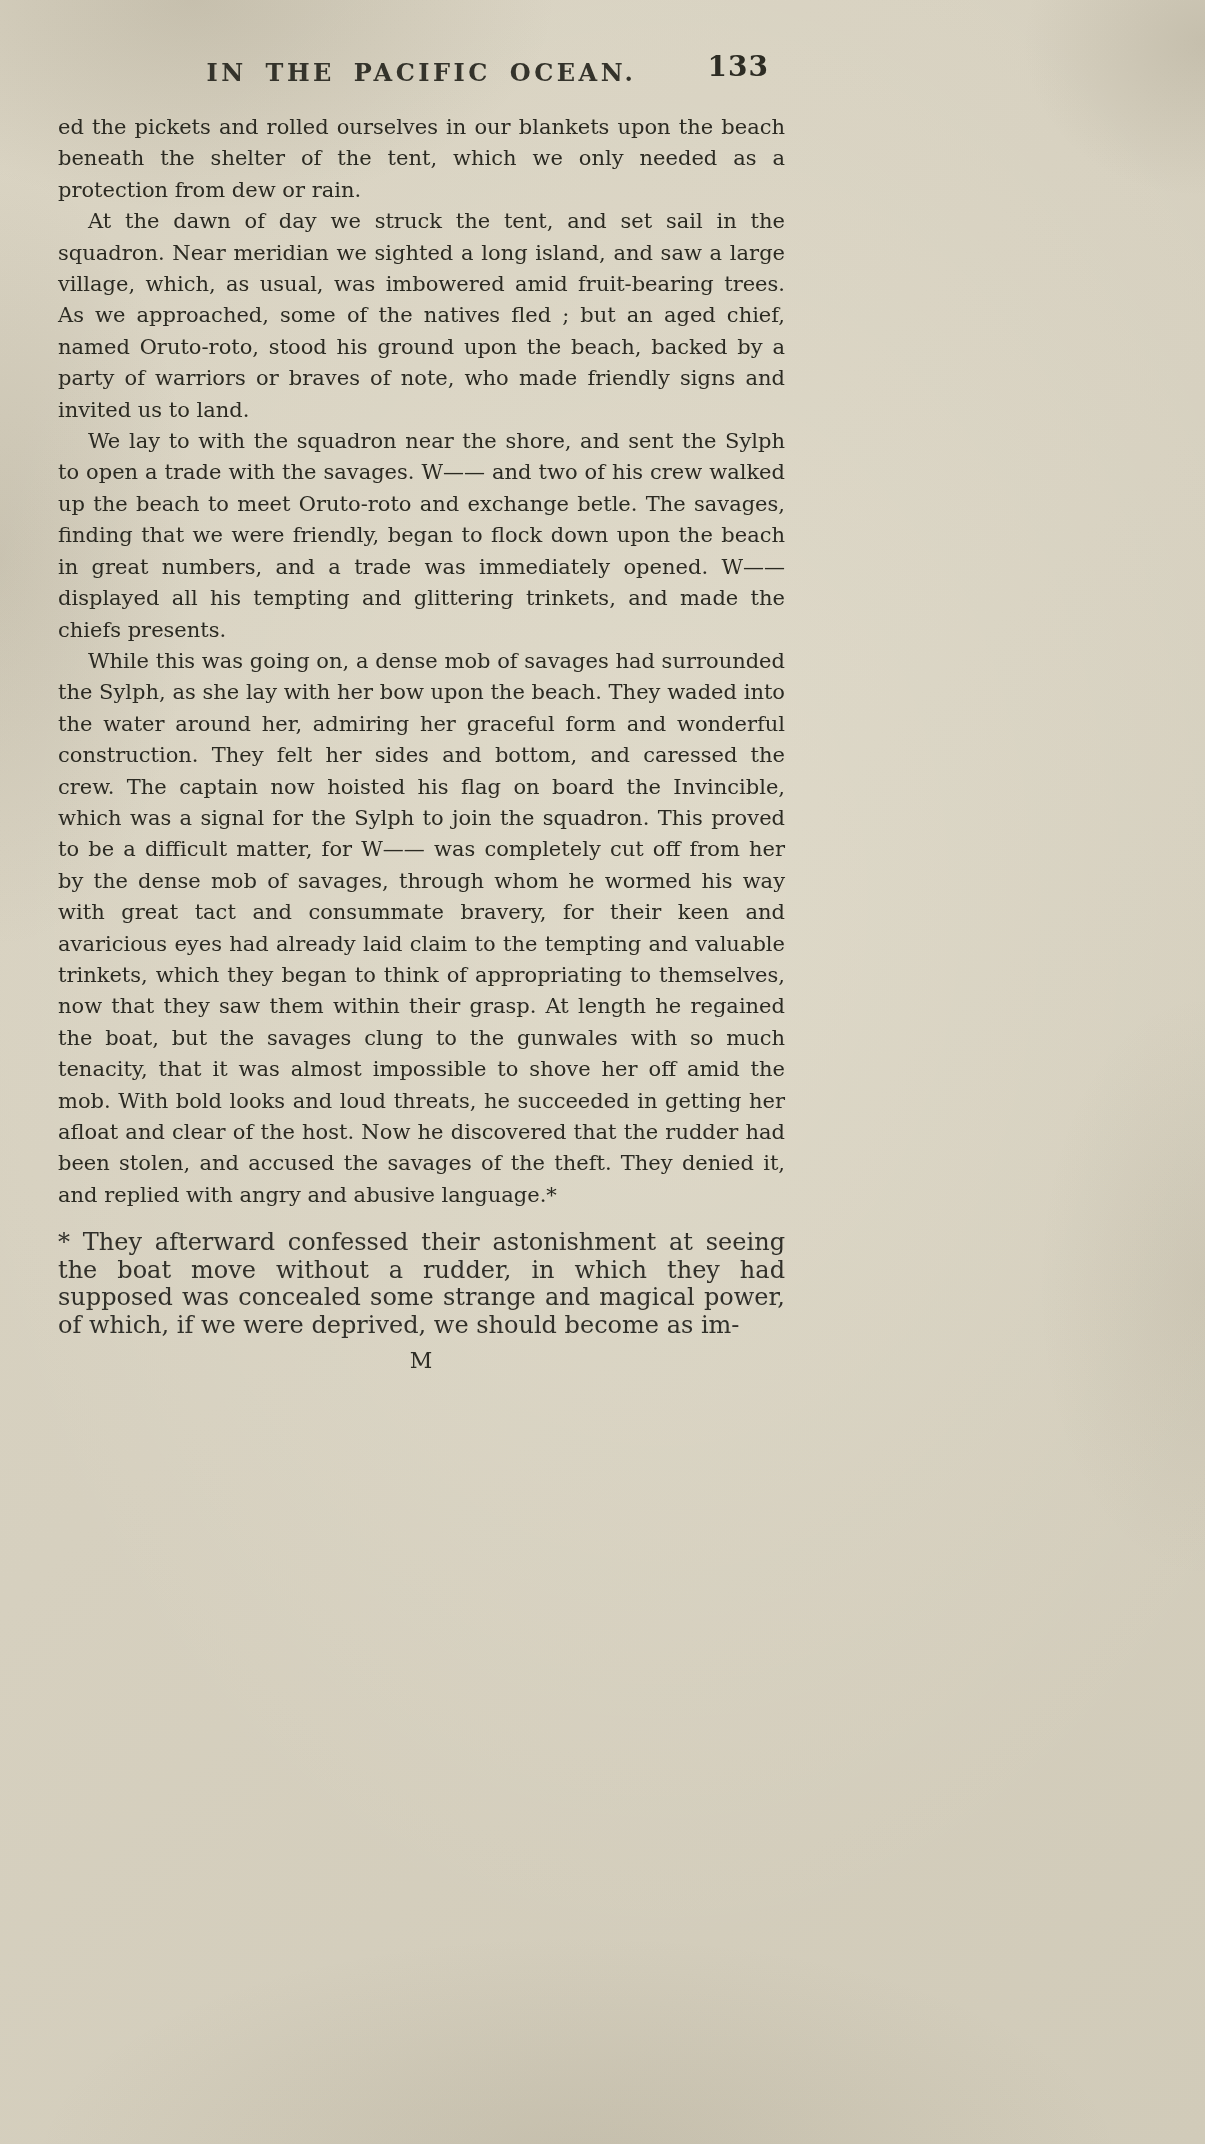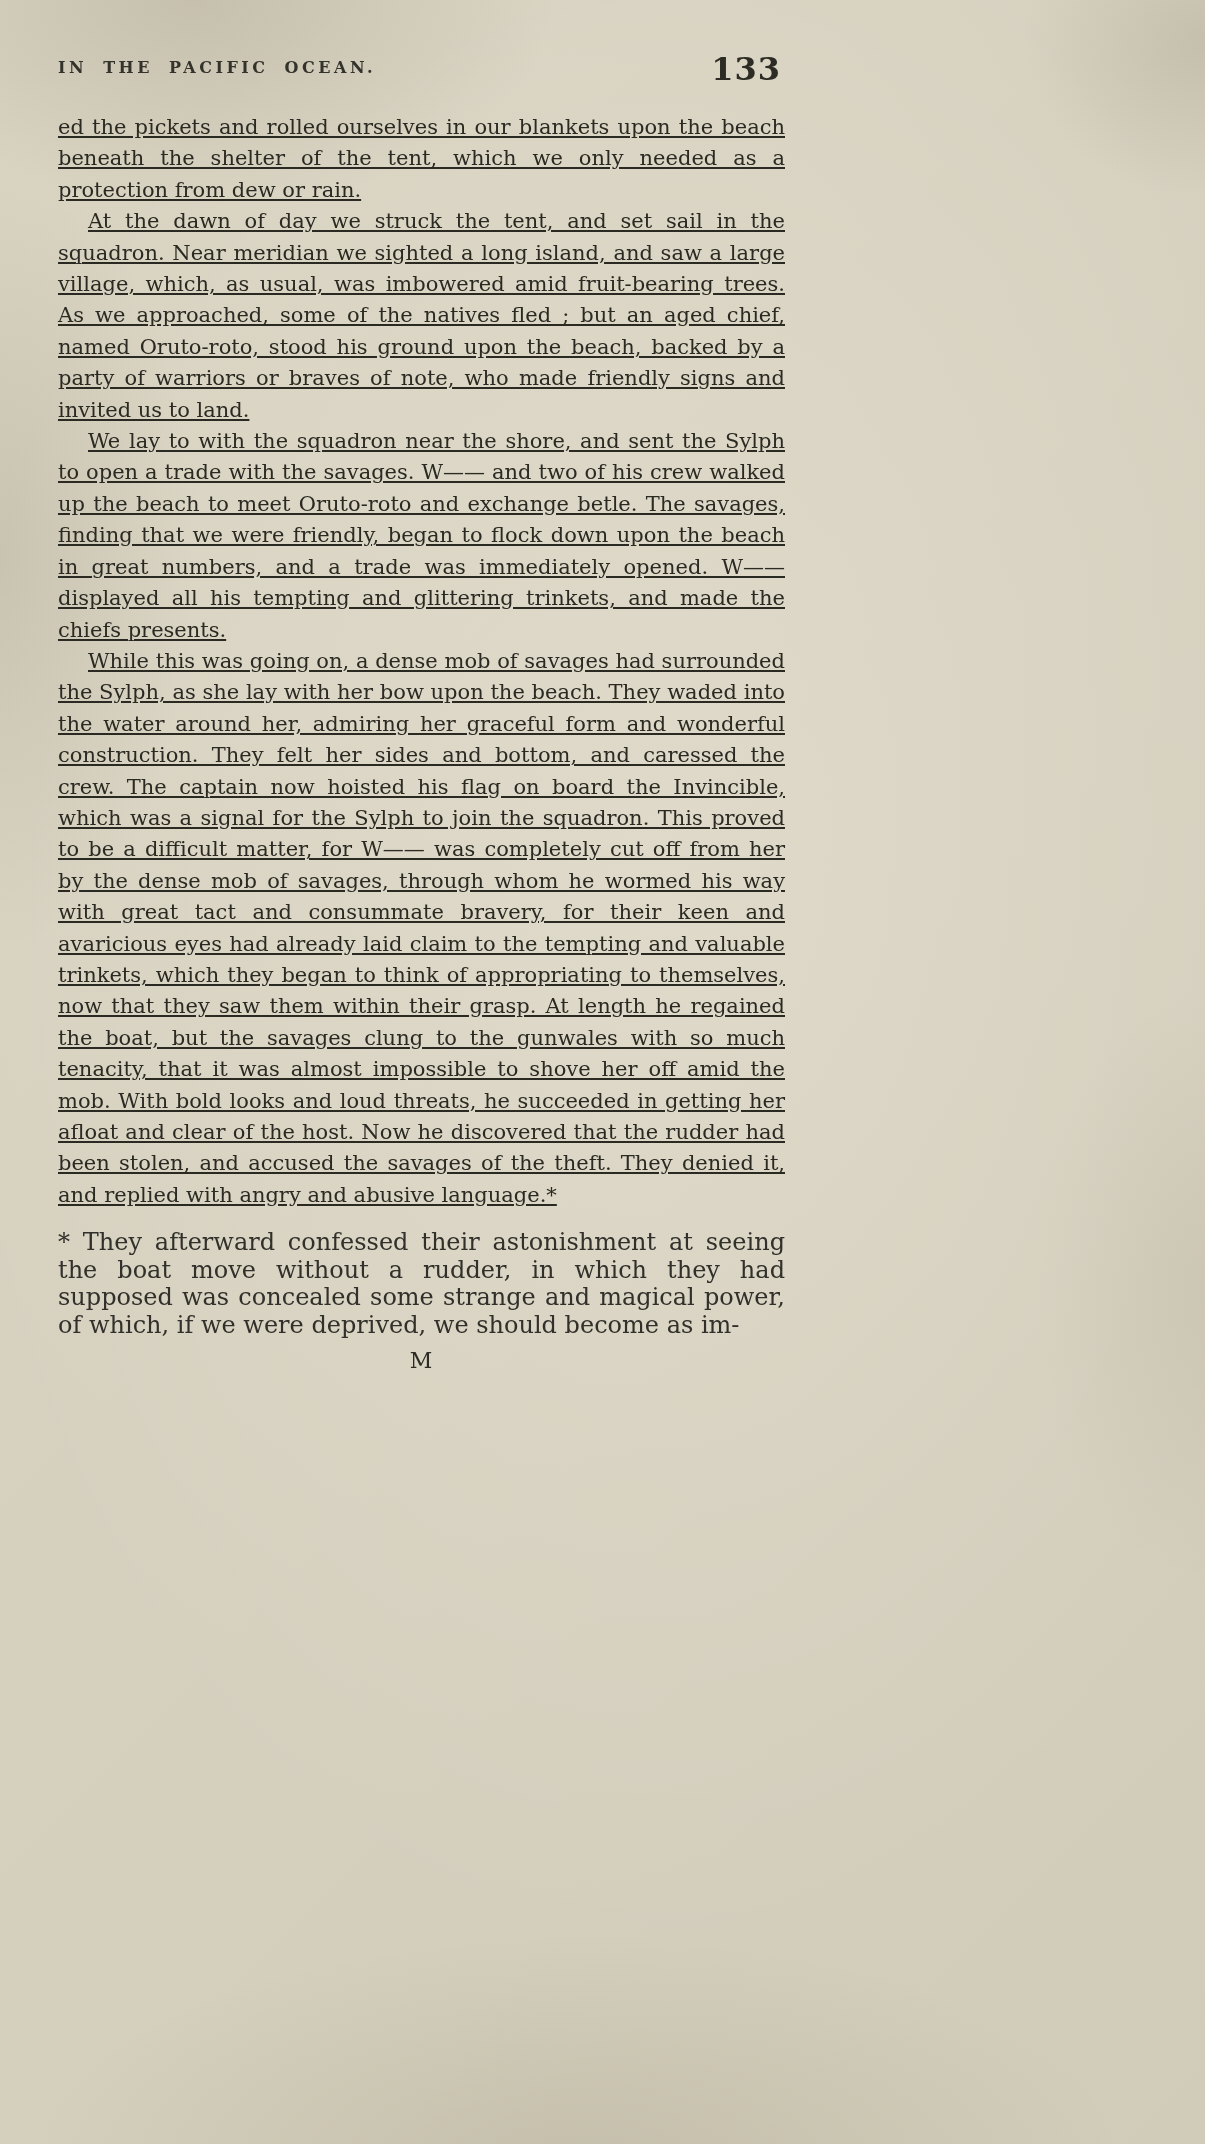--- a/index.html
+++ b/index.html
@@ -33,46 +33,45 @@
     width: 727px;
   }
 
   .page-header {
     position: relative;
     height: 44px;
   }
 
   .running-title {
     display: block;
-    text-align: left;
-    font-size: 16px;
+    text-align: center;
+    font-size: 24px;
     font-weight: 700;
     letter-spacing: 3.5px;
     word-spacing: 7px;
     color: #34332b;
     padding-top: 4px;
   }
 
   .page-number {
     position: absolute;
-    right: 4px;
+    right: 16px;
     top: -4px;
-    font-size: 32px;
+    font-size: 28px;
     font-weight: 700;
     letter-spacing: 1px;
     color: #2d2c24;
   }
 
   .body-text {
     margin-top: 14px;
     font-size: 21px;
     line-height: 31.4px;
     text-align: justify;
     color: #2b2a22;
-    text-decoration: underline;
   }
 
   .body-text p {
     margin: 0;
   }
 
   .body-text p.indent {
     text-indent: 30px;
   }
 

